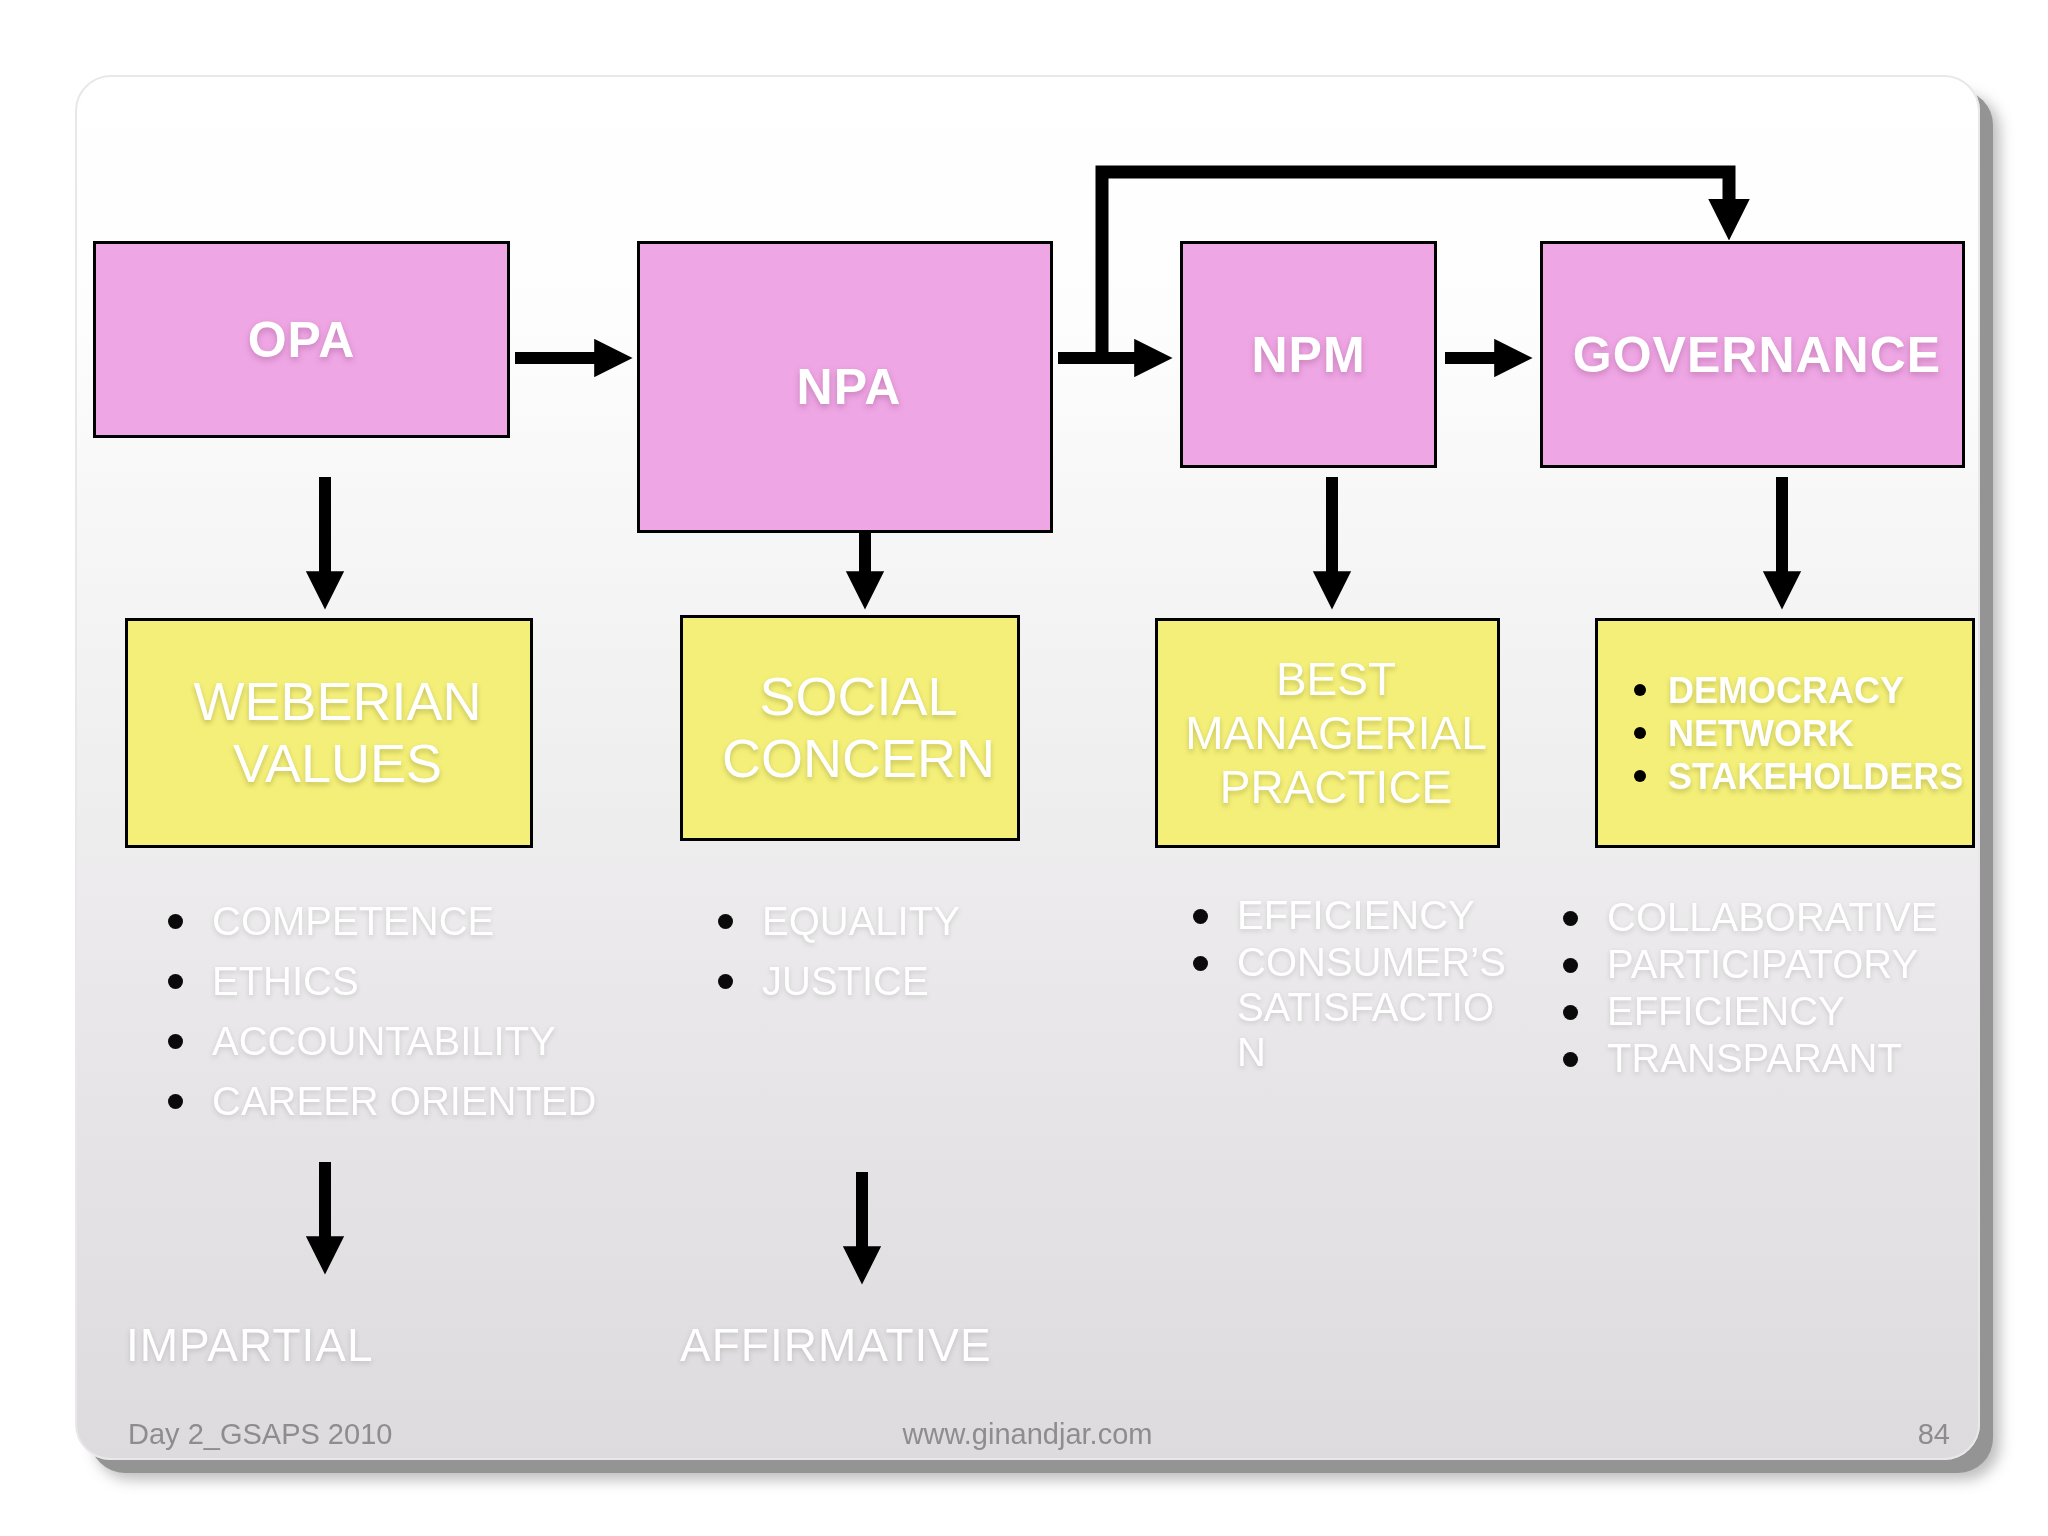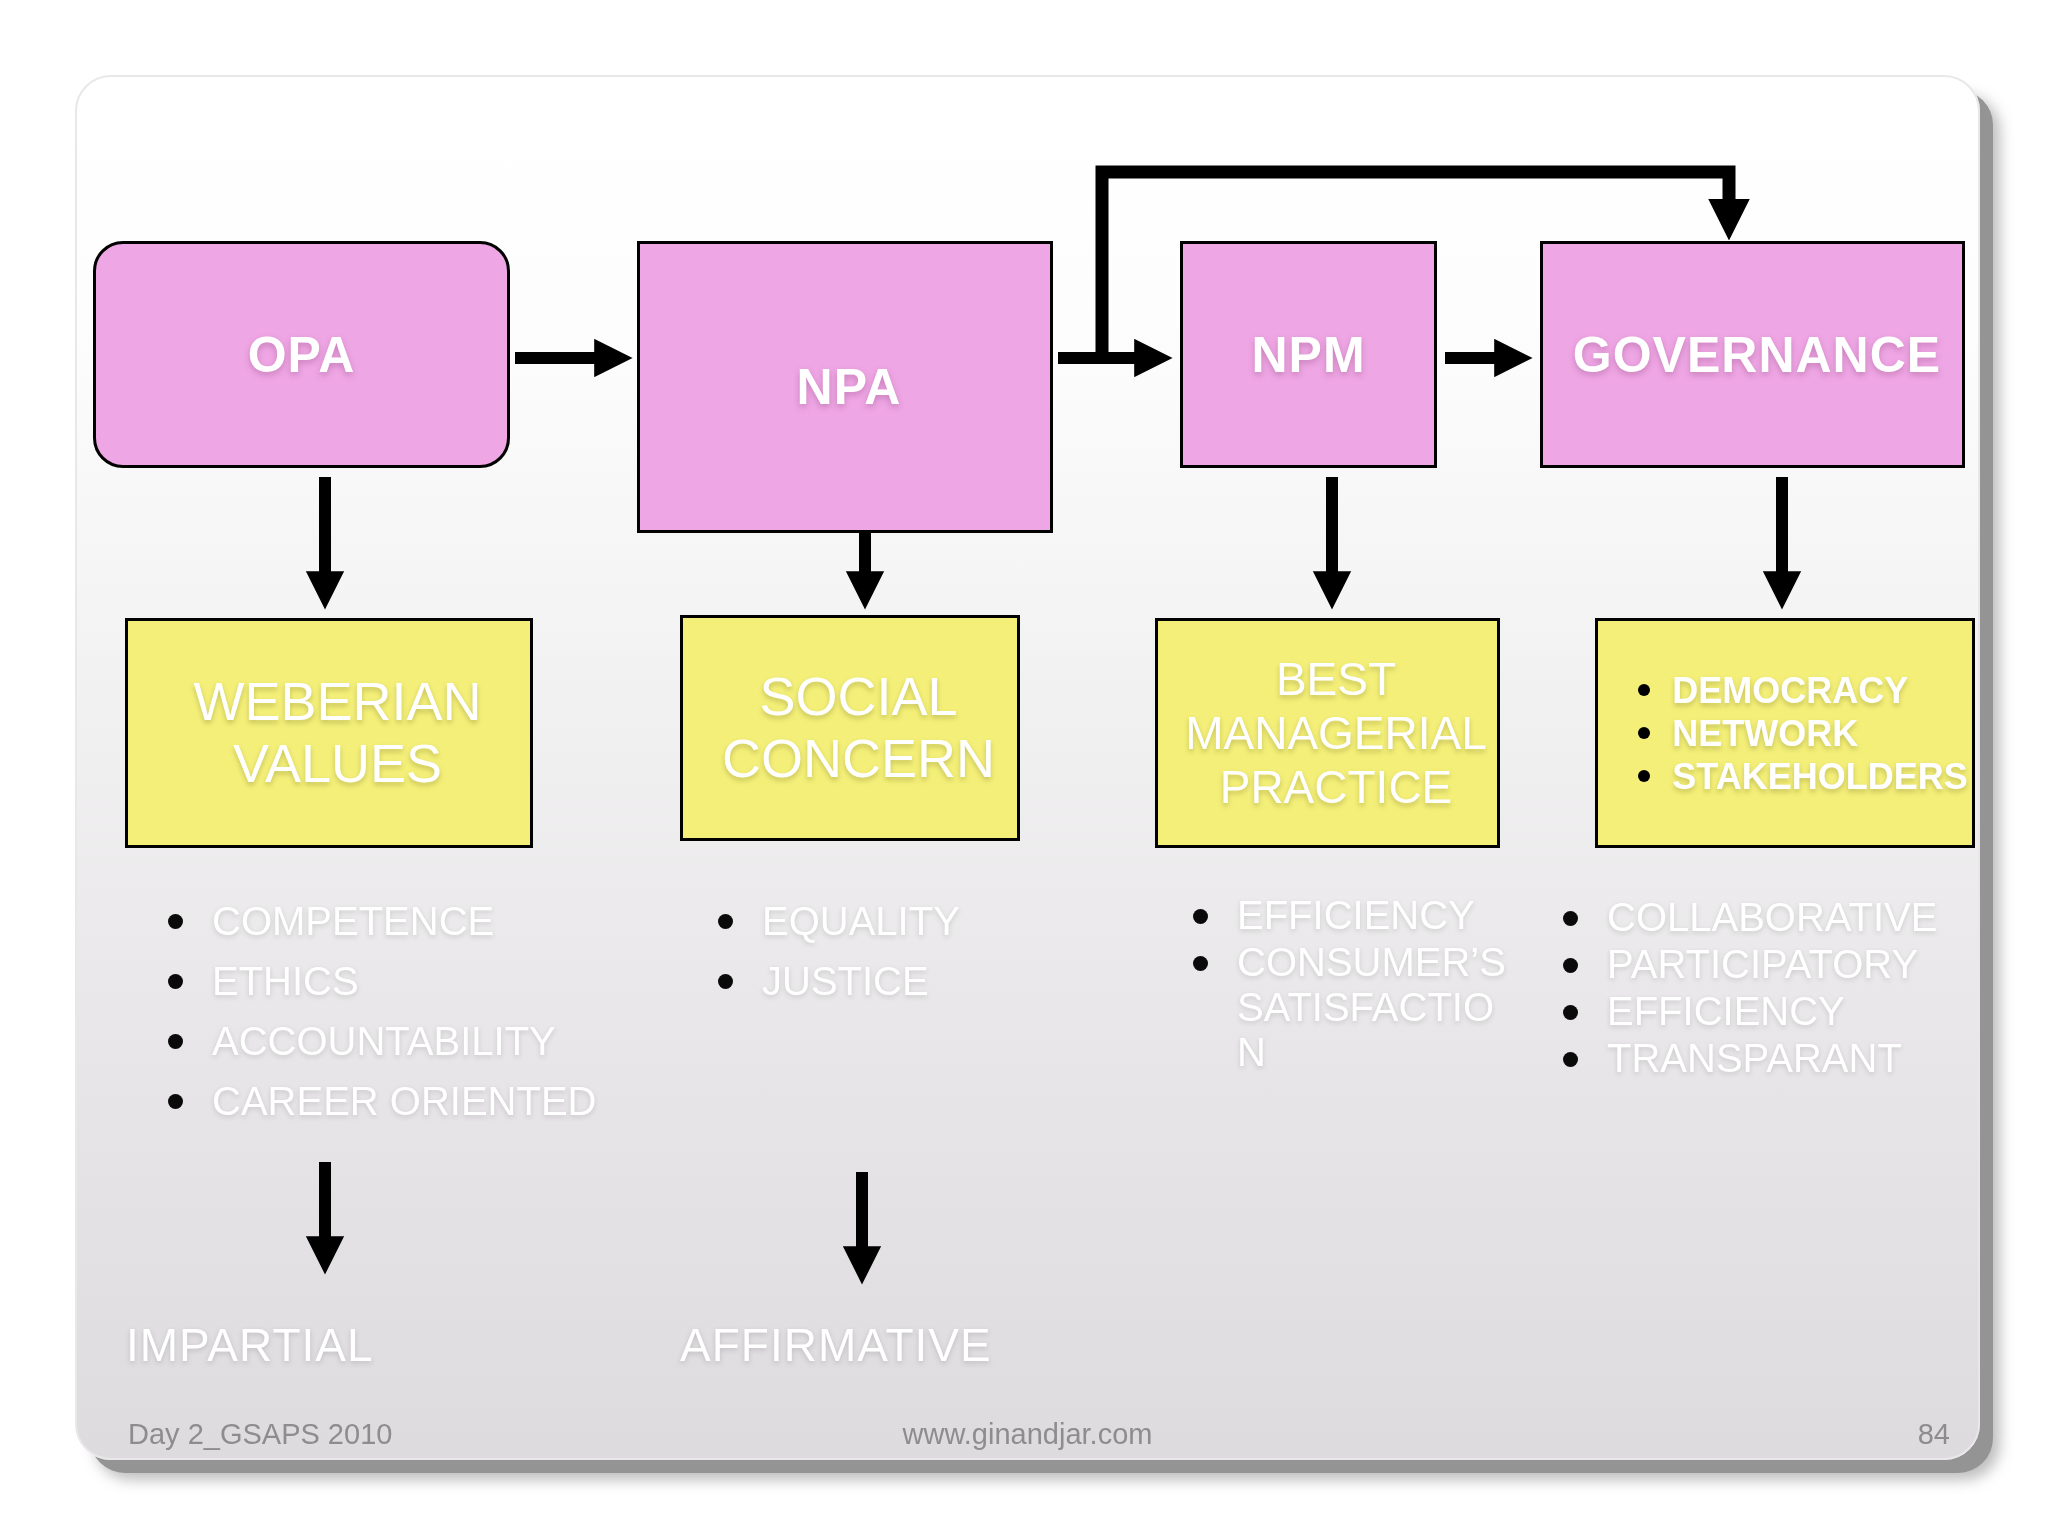--- a/index.html
+++ b/index.html
@@ -14,35 +14,35 @@
     background:linear-gradient(180deg,#ffffff 0%,#fdfdfd 18%,#f2f1f2 45%,#e6e4e6 75%,#dddbde 100%);
     box-shadow:14px 14px 0 -1px #949494, 20px 20px 14px rgba(110,110,110,.45);
   }
   .arrows{position:absolute;left:0;top:0;width:2048px;height:1536px;pointer-events:none;}
   .node{
     position:absolute;display:flex;align-items:center;justify-content:center;
     background:var(--pink,#efa6e4);border:3px solid #000;box-sizing:border-box;
     color:#ffffff;font-weight:bold;font-size:50px;letter-spacing:1px;
     text-shadow:0 3px 6px rgba(130,60,115,.35);
   }
-  .node--opa{left:93px;top:241px;width:417px;height:227px;border-radius:30px;}
+  .node--opa{left:93px;top:241px;width:417px;height:197px;}
   .node--npa{left:637px;top:241px;width:416px;height:292px;padding-left:8px;}
   .node--npm{left:1180px;top:241px;width:257px;height:227px;}
   .node--gov{left:1540px;top:241px;width:425px;height:227px;padding-left:9px;}
   .ybox{
     position:absolute;display:flex;align-items:center;justify-content:center;
     background:var(--yellow,#f3ef78);border:3px solid #000;box-sizing:border-box;
     color:#ffffff;font-size:54px;text-align:center;line-height:1.14;
     text-shadow:0 3px 5px rgba(120,115,40,.35);
     padding-left:17px;
   }
   .ybox--1{left:125px;top:618px;width:408px;height:230px;}
   .ybox--2{left:680px;top:615px;width:340px;height:226px;}
   .ybox--3{left:1155px;top:618px;width:345px;height:230px;font-size:46px;line-height:1.18;}
-  .ybox--4{left:1595px;top:618px;width:380px;height:230px;justify-content:center;padding-left:34px;}
+  .ybox--4{left:1595px;top:618px;width:380px;height:230px;justify-content:flex-start;padding-left:34px;}
   .ybox__list{list-style:none;margin:0;padding:0;text-align:left;}
   .ybox__list li{
     position:relative;padding-left:36px;font-size:36px;font-weight:bold;line-height:43px;color:#fff;
   }
   .ybox__list li::before{
     content:"";position:absolute;left:2px;top:15px;width:12px;height:12px;border-radius:50%;background:#000;
   }
   .blist{list-style:none;margin:0;padding:0;position:absolute;}
   .blist li{
     position:relative;padding-left:52px;color:#ffffff;font-size:40px;line-height:46px;

